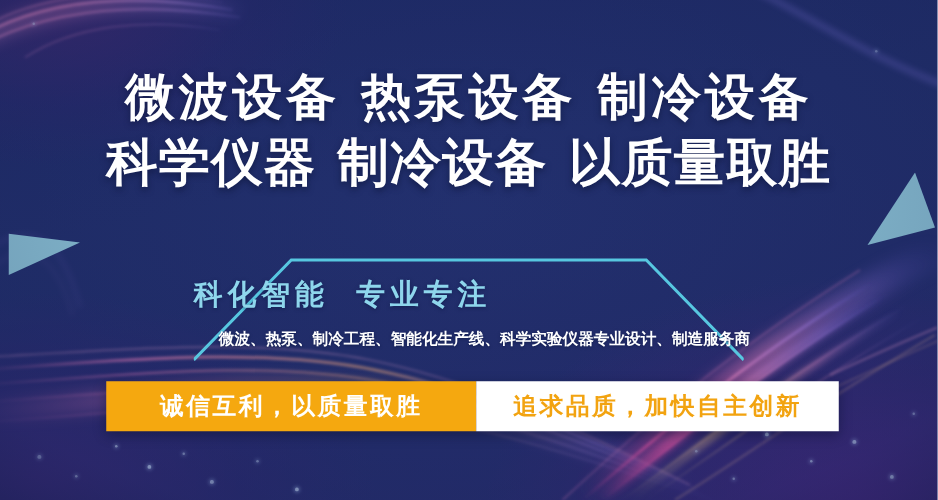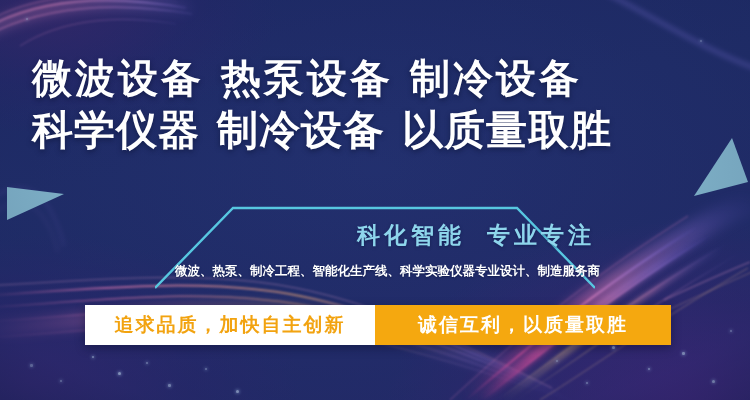--- a/index.html
+++ b/index.html
@@ -46,28 +46,27 @@
   }
 
   
   .tri { position: absolute; }
 
   
   .headline {
     position: absolute;
     left: 0; right: 0;
     top: 58px;
-    text-align: left;
+    text-align: center;
     color: #ffffff;
     font-weight: bold;
     letter-spacing: 2px;
     line-height: 1.02;
     text-shadow: 0 2px 5px rgba(10,16,50,0.55);
     z-index: 6;
-    margin-left: 32px;
   }
   .headline .line1 {
     display: block;
     font-size: 40px;
     letter-spacing: 3px;
     white-space: nowrap;
   }
   .headline .line2 {
     display: block;
     margin-top: 11px;
@@ -87,21 +86,21 @@
     z-index: 5;
   }
   .trap-outline {
     position: absolute;
     inset: 0;
   }
   .sub-cyan {
     position: absolute;
     left: 0; right: 0;
     top: 14px;
-    text-align: right;
+    text-align: left;
     color: #8ed6ec;
     font-size: 23px;
     font-weight: bold;
     letter-spacing: 4px;
     white-space: nowrap;
     text-shadow: 0 1px 3px rgba(8,20,60,0.5);
   }
   .sub-cyan .gap2 { display: inline-block; width: 22px; }
   .sub-desc {
     position: absolute;
@@ -281,18 +280,18 @@
 
   <div class="trap-wrap">
     <svg class="trap-outline" width="440" height="84" viewBox="0 0 440 84" preserveAspectRatio="none">
       <polyline points="0,82 78,2 362,2 440,82" fill="none" stroke="#57c7e0" stroke-width="2.4" stroke-linejoin="miter"></polyline>
     </svg>
     <div class="sub-cyan"><span>科化智能</span><span class="gap2"></span><span>专业专注</span></div>
     <div class="sub-desc">微波、热泵、制冷工程、智能化生产线、科学实验仪器专业设计、制造服务商</div>
   </div>
 
   <div class="slogans">
+    <div class="slogan slogan-right">诚信互利，以质量取胜</div>
     <div class="slogan slogan-left">追求品质，加快自主创新</div>
-    <div class="slogan slogan-right">诚信互利，以质量取胜</div>
   </div>
 
   <div class="bg-vignette"></div>
 </div>
 
 </body></html>

